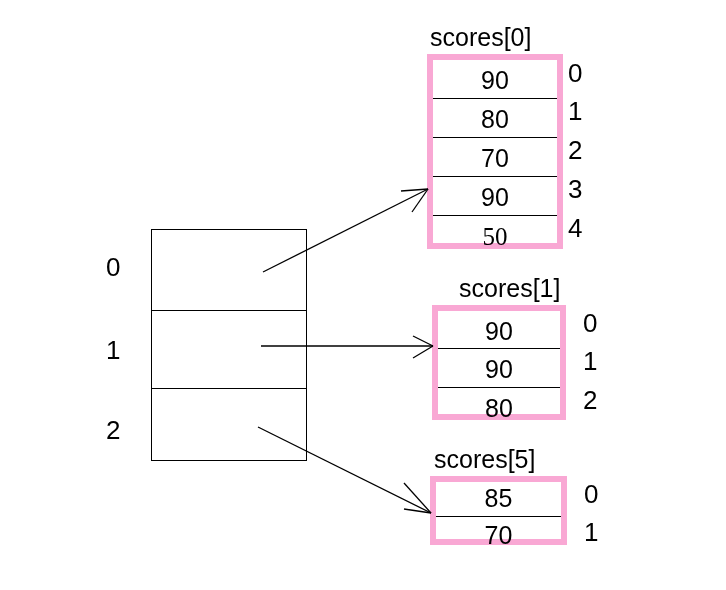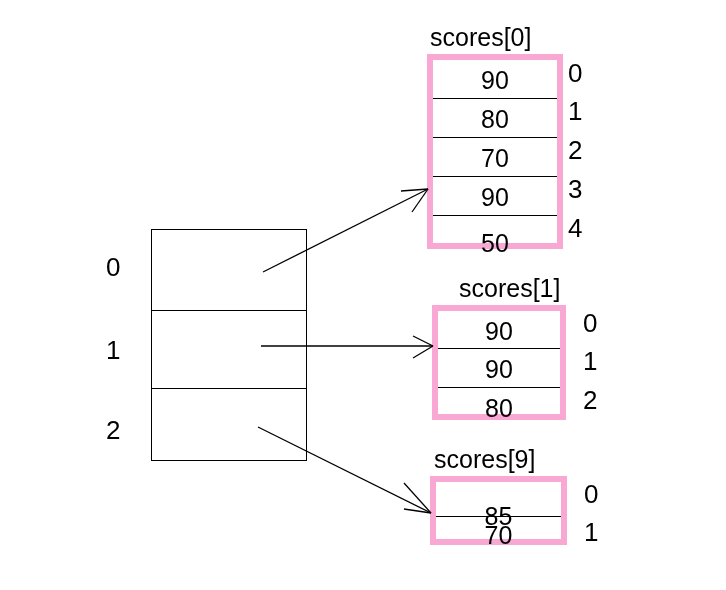--- a/index.html
+++ b/index.html
@@ -116,21 +116,21 @@
     <div class="sub-row" style="top:39px;  height:39px;">
       <span style="margin-top:8px;">80</span>
     </div>
     <div class="sub-row" style="top:78px;  height:39px;">
       <span style="margin-top:8px;">70</span>
     </div>
     <div class="sub-row" style="top:117px; height:39px;">
       <span style="margin-top:8px;">90</span>
     </div>
     <div class="sub-row" style="top:156px; height:39px;">
-      <span style="margin-top:15px;">50</span>
+      <span style="margin-top:8px;font-family:Liberation Serif, serif;">50</span>
     </div>
   </div>
 
   <div class="label index-label" style="left:568px; top:60px;">0</div>
   <div class="label index-label" style="left:568px; top:98px;">1</div>
   <div class="label index-label" style="left:568px; top:137px;">2</div>
   <div class="label index-label" style="left:568px; top:176px;">3</div>
   <div class="label index-label" style="left:568px; top:215px;">4</div>
 
   <div class="label array-title" style="left:435px; top:276px;margin-left:24px;">scores[1]</div>
@@ -144,25 +144,25 @@
     </div>
     <div class="sub-row" style="top:77px; height:38px;">
       <span style="margin-top:8px;">80</span>
     </div>
   </div>
 
   <div class="label index-label" style="left:583px; top:310px;">0</div>
   <div class="label index-label" style="left:583px; top:348px;">1</div>
   <div class="label index-label" style="left:583px; top:387px;">2</div>
 
-  <div class="label array-title" style="left:434px; top:447px;">scores[9]</div>
+  <div class="label array-title" style="left:434px; top:447px;">scores[5]</div>
 
   <div class="sub-array-box" id="sub-array-2" style="left:430px; top:476px; width:137px; height:69px;">
     <div class="sub-row" style="top:0px;  height:35px;">
-      <span style="margin-top:22px;text-align:center;">85</span>
+      <span style="margin-top:4px;text-align:center;">85</span>
     </div>
     <div class="sub-row" style="top:35px; height:34px;">
       <span style="margin-top:6px;">70</span>
     </div>
   </div>
 
   <div class="label index-label" style="left:584px; top:481px;">0</div>
   <div class="label index-label" style="left:584px; top:519px;">1</div>
 
   <svg class="svg-layer" width="726" height="590" viewBox="0 0 726 590">

